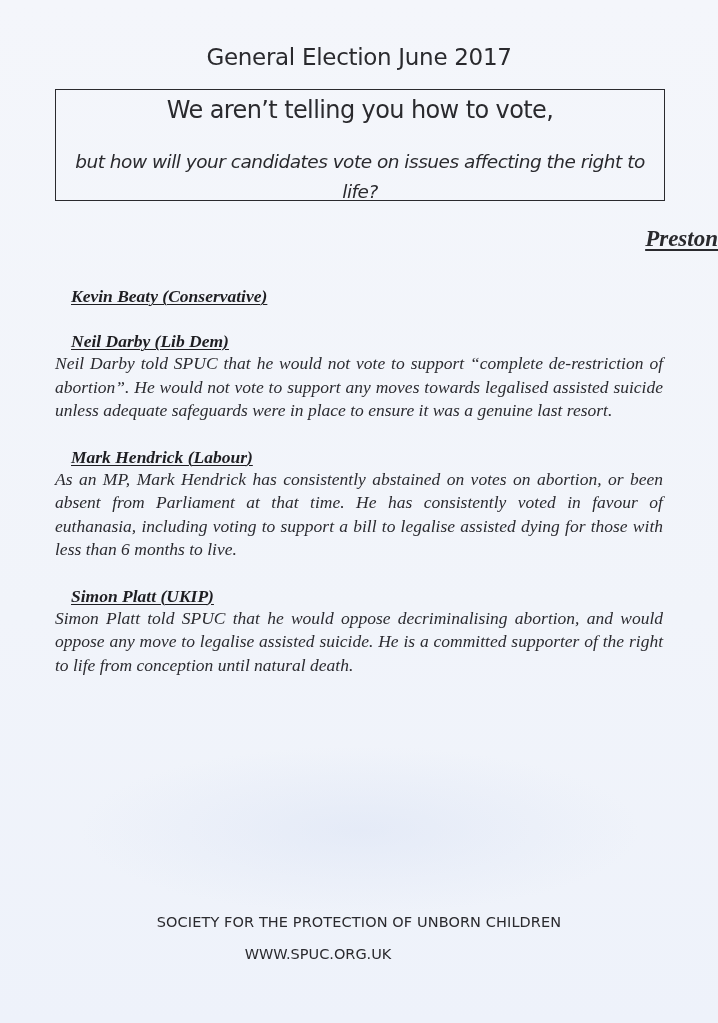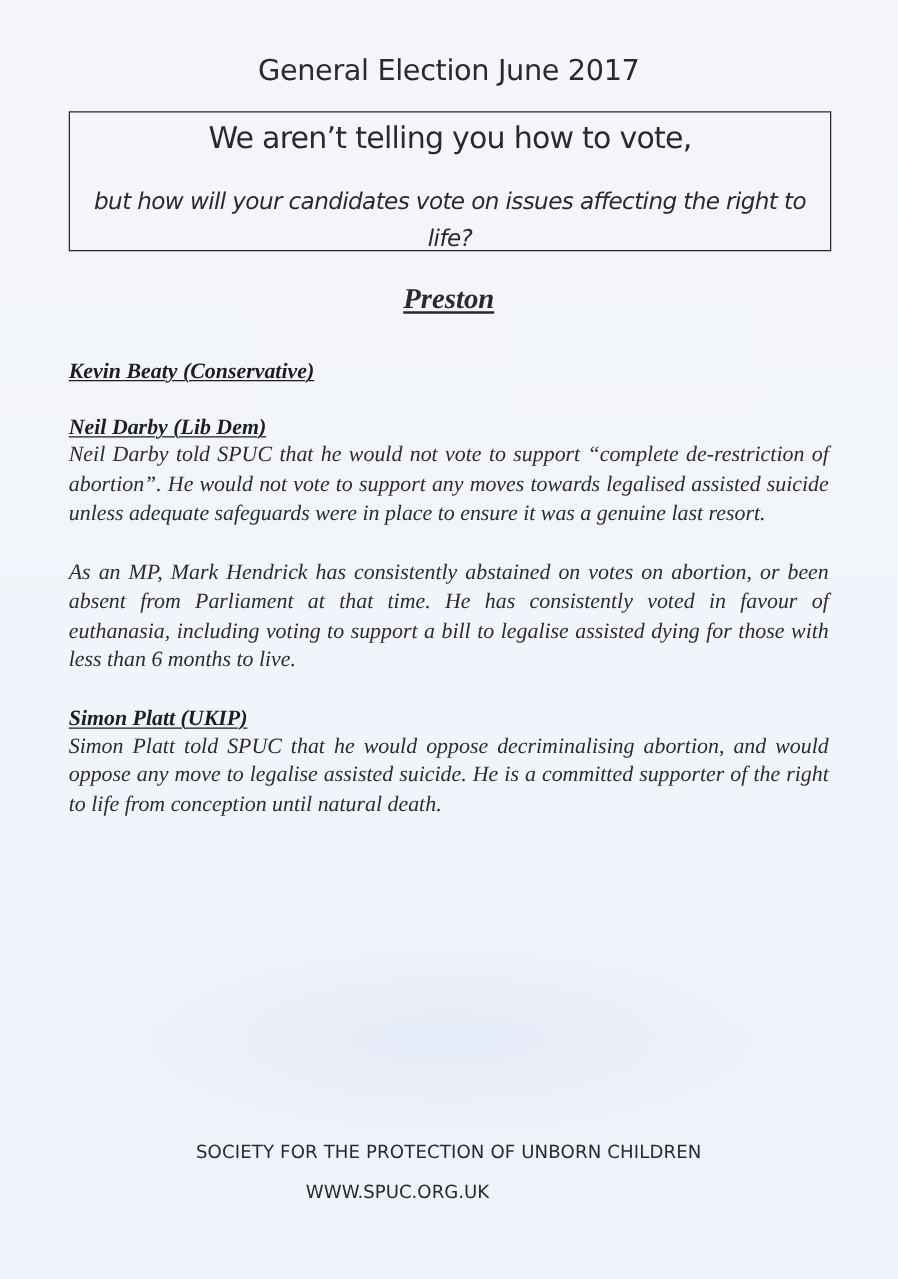--- a/index.html
+++ b/index.html
@@ -63,21 +63,21 @@
       font-size: 18.5px;
       font-style: italic;
       letter-spacing: -0.5px;
       line-height: 30px;
       color: #2a2a2e;
     }
     .constituency {
       position: absolute;
       left: 0; width: 718px;
       top: 226px;
-      text-align: center;
+      text-align: right;
       font-size: 23px;
       font-weight: bold;
       font-style: italic;
       text-decoration: underline;
       text-decoration-thickness: 1.5px;
       text-underline-offset: 3px;
       color: #2a2a2e;
     }
     .candidates {
       position: absolute;
@@ -89,20 +89,21 @@
     }
     .cand-name {
       font-size: 17.5px;
       font-weight: bold;
       font-style: italic;
       text-decoration: underline;
       text-decoration-thickness: 1.2px;
       text-underline-offset: 2px;
       line-height: 22px;
       color: #1e1e22;
+      margin-left: 16px;
     }
     .cand-text {
       font-size: 17.5px;
       font-style: italic;
       line-height: 23.5px;
       text-align: justify;
       color: #2b2b30;
     }
     .footer-org {
       position: absolute;
@@ -139,20 +140,21 @@
 
   <div class="candidates serif">
     <div class="candidate">
       <div class="cand-name">Kevin Beaty (Conservative)</div>
     </div>
     <div class="candidate">
       <div class="cand-name">Neil Darby (Lib Dem)</div>
       <div class="cand-text">Neil Darby told SPUC that he would not vote to support “complete de-restriction of abortion”. He would not vote to support any moves towards legalised assisted suicide unless adequate safeguards were in place to ensure it was a genuine last resort.</div>
     </div>
     <div class="candidate">
+      <div class="cand-name">Mark Hendrick (Labour)</div>
       <div class="cand-text">As an MP, Mark Hendrick has consistently abstained on votes on abortion, or been absent from Parliament at that time. He has consistently voted in favour of euthanasia, including voting to support a bill to legalise assisted dying for those with less than 6 months to live.</div>
     </div>
     <div class="candidate">
       <div class="cand-name">Simon Platt (UKIP)</div>
       <div class="cand-text">Simon Platt told SPUC that he would oppose decriminalising abortion, and would oppose any move to legalise assisted suicide. He is a committed supporter of the right to life from conception until natural death.</div>
     </div>
   </div>
 
   <div class="footer-org sans">SOCIETY FOR THE PROTECTION OF UNBORN CHILDREN</div>
   <div class="footer-url sans">WWW.SPUC.ORG.UK</div>

